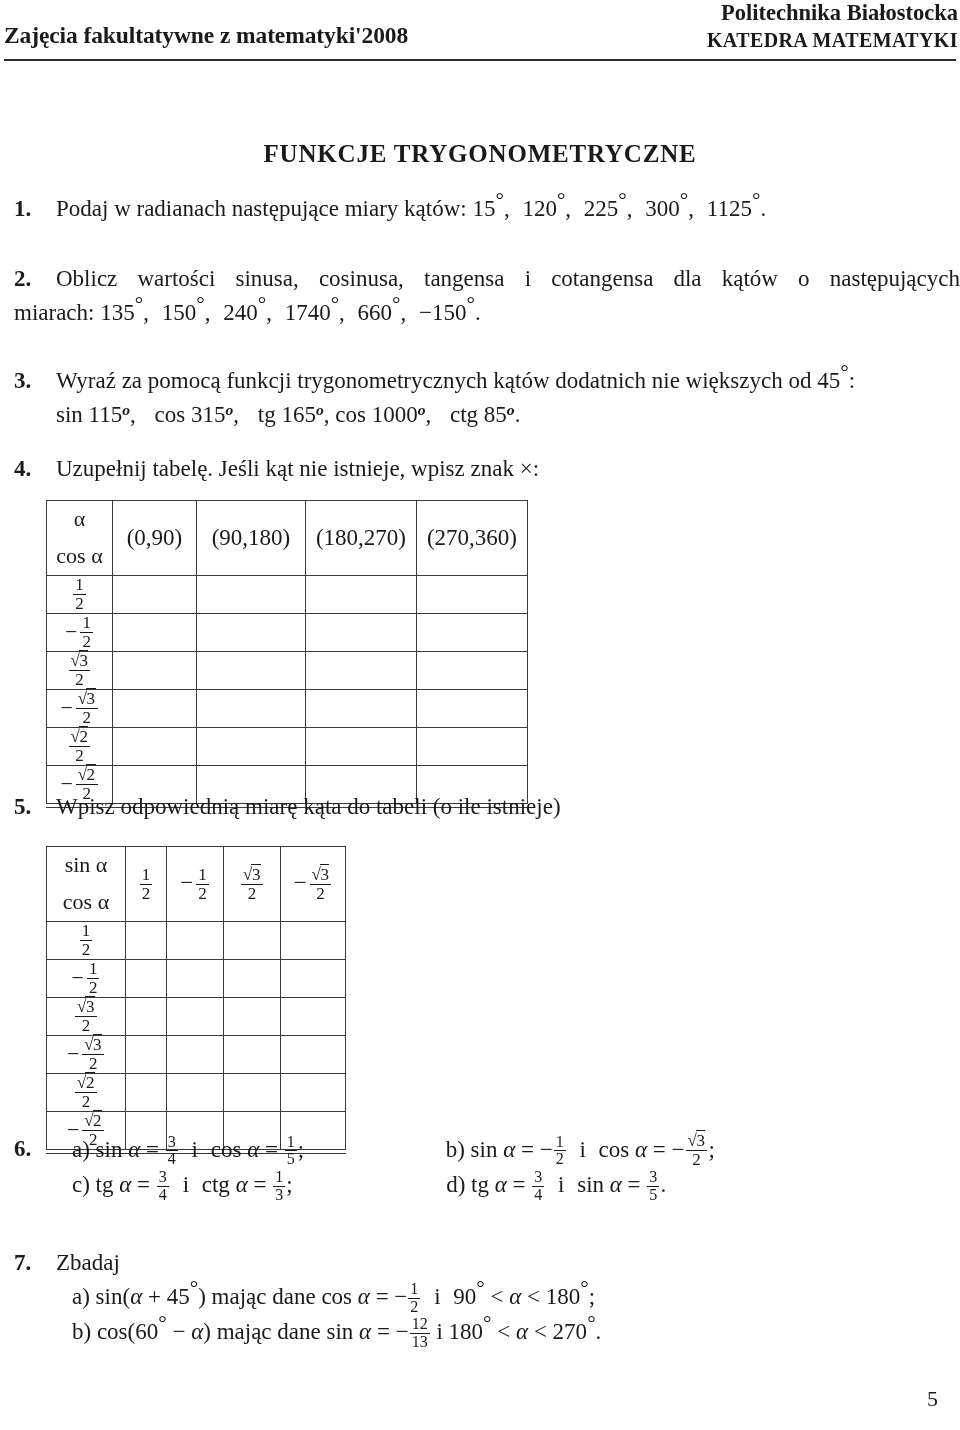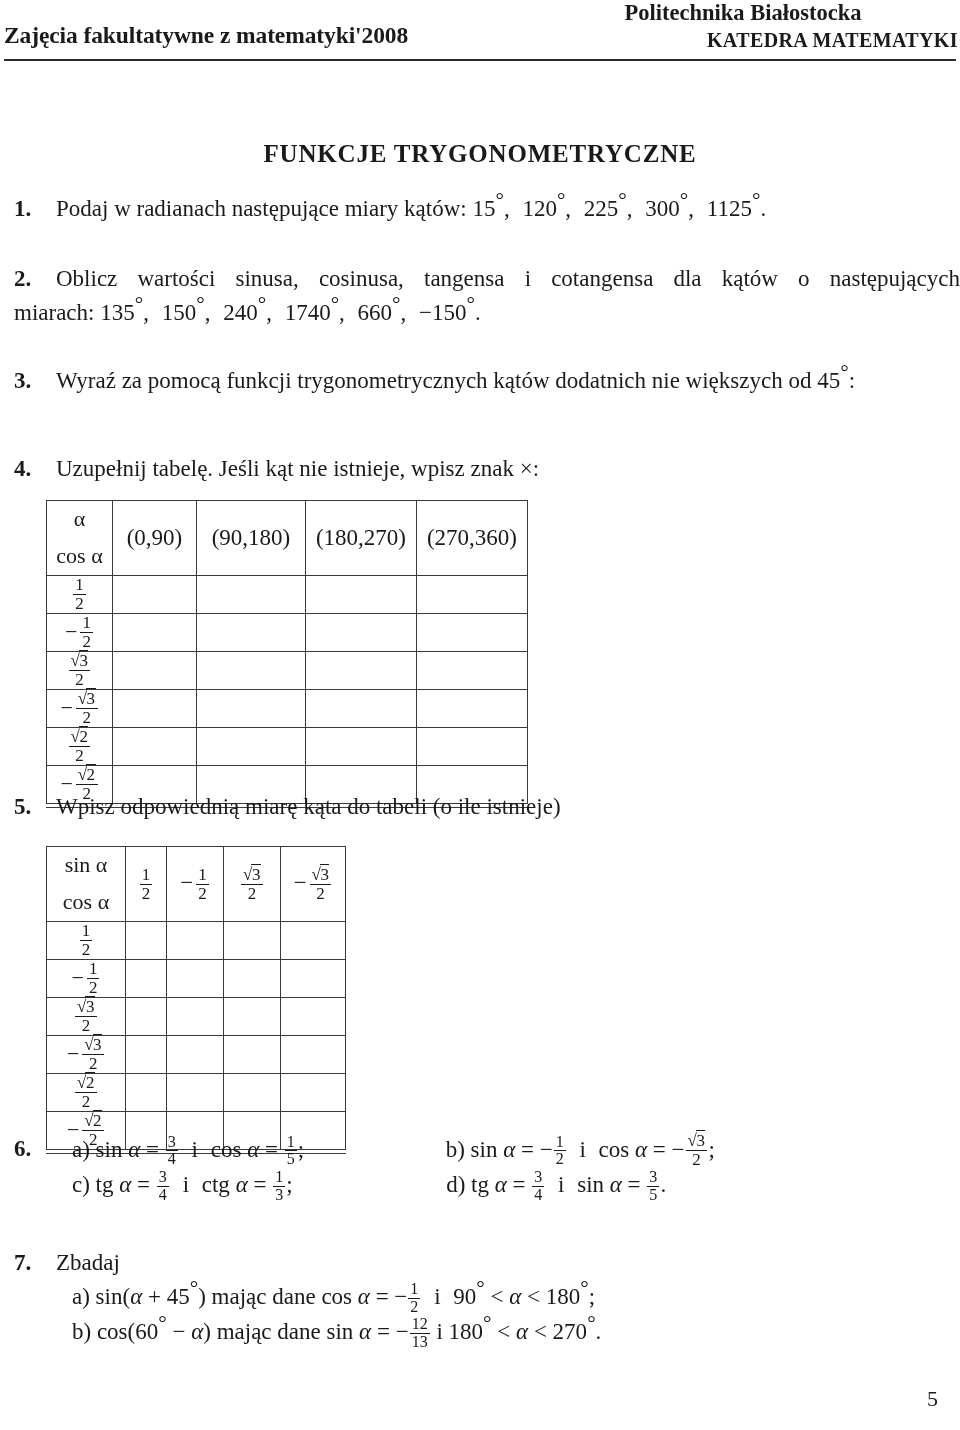--- a/index.html
+++ b/index.html
@@ -37,21 +37,20 @@
     right: 2px;
     top: 0px;
     text-align: right;
     width: 430px;
   }
   .hdr-right-line1 {
     font-size: 22.5px;
     font-weight: bold;
     line-height: 26px;
     white-space: nowrap;
-    text-align: center;
   }
   .hdr-right-line2 {
     font-size: 20px;
     font-weight: bold;
     line-height: 28px;
     letter-spacing: 0.4px;
     white-space: nowrap;
   }
   .hdr-rule {
     position: absolute;
@@ -194,20 +193,21 @@
   <span class="body">
     <span class="ln just2" style="width:904px;">Oblicz wartości sinusa, cosinusa, tangensa i cotangensa dla kątów o następujących</span>
     <span class="ln flush">miarach: 135<span class="deg">°</span>,<span class="sp"></span> 150<span class="deg">°</span>,<span class="sp"></span> 240<span class="deg">°</span>,<span class="sp"></span> 1740<span class="deg">°</span>,<span class="sp"></span> 660<span class="deg">°</span>,<span class="sp"></span> −150<span class="deg">°</span>.</span>
   </span>
 </div>
 
 <div class="item" style="top:364px;">
   <span class="num">3.</span>
   <span class="body">
     <span class="ln">Wyraź za pomocą funkcji trygonometrycznych kątów dodatnich nie większych od 45<span class="deg">°</span>:</span>
+    <span class="ln">sin 115<span class="sup-o">o</span>,<span class="spw"></span> cos 315<span class="sup-o">o</span>,<span class="spw"></span> tg 165<span class="sup-o">o</span>, cos 1000<span class="sup-o">o</span>,<span class="spw"></span> ctg 85<span class="sup-o">o</span>.</span>
   </span>
 </div>
 
 <div class="item" style="top:452px;">
   <span class="num">4.</span>
   <span class="body">
     <span class="ln">Uzupełnij tabelę. Jeśli kąt nie istnieje, wpisz znak ×:</span>
   </span>
 </div>
 

